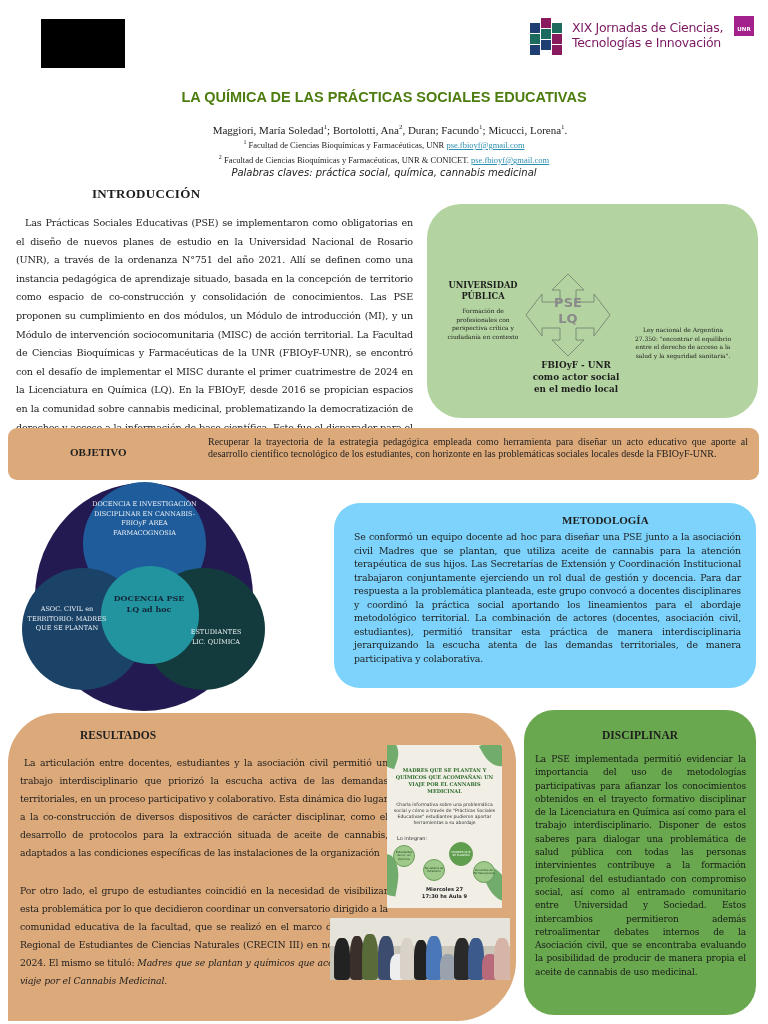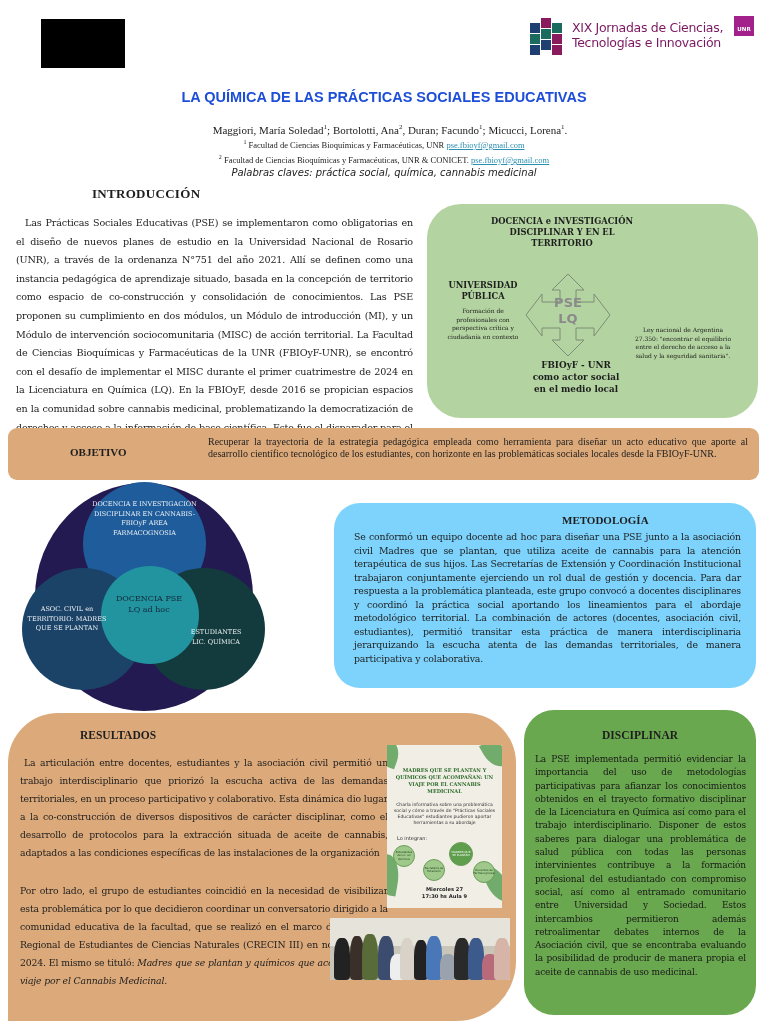--- a/index.html
+++ b/index.html
@@ -7,21 +7,21 @@
   body { position: relative; font-family: "DejaVu Serif", serif; color: #1e1e1e; }
 
   .redacted-logo { position: absolute; left: 41px; top: 19px; width: 84px; height: 49px; background: #000; }
 
   .brand { position: absolute; left: 530px; top: 16px; width: 230px; height: 40px; }
   .brand .mosaic { position: absolute; left: 0; top: 1px; width: 34px; height: 38px; }
   .brand .mosaic span { position: absolute; width: 10px; height: 10px; }
   .brand .title { position: absolute; left: 42px; top: 4px; font-family: "DejaVu Sans", sans-serif; font-size: 12.5px; line-height: 15px; color: #7a1760; white-space: nowrap; letter-spacing: -0.3px; }
   .brand .unr { position: absolute; left: 204px; top: 0px; width: 20px; height: 20px; background: #a3218a; color: #fff; font-family: "DejaVu Sans", sans-serif; font-size: 5.5px; font-weight: bold; text-align: center; line-height: 26px; }
 
-  .main-title { position: absolute; left: 0; width: 768px; top: 89px; text-align: center; font-family: "Liberation Sans", sans-serif; font-weight: bold; font-size: 14.5px; color: #1d4ed8; }
+  .main-title { position: absolute; left: 0; width: 768px; top: 89px; text-align: center; font-family: "Liberation Sans", sans-serif; font-weight: bold; font-size: 14.5px; color: #4d7c0f; }
 
   .authors { position: absolute; left: 0; width: 768px; top: 123px; text-align: center; font-family: "Liberation Serif", serif; font-size: 11px; color: #222; padding-left: 12px; }
   .authors sup { font-size: 7px; }
   .affil { position: absolute; left: 0; width: 768px; text-align: center; font-family: "Liberation Serif", serif; font-size: 8.5px; color: #222; }
   .affil sup { font-size: 6px; }
   .affil a { color: #2b8fb0; text-decoration: underline; }
   .affil1 { top: 139px; }
   .affil2 { top: 154px; }
   .keywords { position: absolute; left: 0; width: 768px; top: 167px; text-align: center; font-family: "DejaVu Sans", sans-serif; font-style: italic; font-size: 10px; color: #222; }
 
@@ -46,21 +46,21 @@
   .venn .circle { position: absolute; border-radius: 50%; }
   .venn .c-bg { left: 13px; top: 1px; width: 218px; height: 228px; background: #241a52; }
   .venn .c-top { left: 61px; top: 0px; width: 123px; height: 123px; background: #1f5c9b; }
   .venn .c-left { left: 0px; top: 86px; width: 122px; height: 122px; background: #1b4368; }
   .venn .c-right { left: 121px; top: 86px; width: 122px; height: 122px; background: #133b3e; }
   .venn .c-center { left: 79px; top: 84px; width: 98px; height: 98px; background: #21949f; }
   .venn .lbl { position: absolute; text-align: center; color: #eef2f5; font-size: 6.5px; line-height: 9.5px; }
   .venn .l-top { left: 70px; top: 18px; width: 105px; }
   .venn .l-left { left: 2px; top: 123px; width: 86px; }
   .venn .l-right { left: 162px; top: 146px; width: 64px; }
-  .venn .l-center { left: 88px; top: 111px; width: 78px; color: #14283a; font-weight: normal; font-size: 8px; line-height: 11px; }
+  .venn .l-center { left: 88px; top: 111px; width: 78px; color: #14283a; font-weight: bold; font-size: 8px; line-height: 11px; }
 
   .method { position: absolute; left: 334px; top: 503px; width: 422px; height: 185px; background: #7dd3fc; border-radius: 26px; }
   .method .heading { position: absolute; left: 228px; top: 11px; font-weight: bold; font-size: 11px; font-family: "Liberation Serif", serif; }
   .method .text { position: absolute; left: 20px; top: 27px; width: 387px; font-size: 9.4px; line-height: 13.5px; text-align: justify; letter-spacing: -0.15px; }
 
   .results { position: absolute; left: 8px; top: 713px; width: 508px; height: 308px; background: #dca97a; border-radius: 50px 50px 60px 0; }
   .results .heading { position: absolute; left: 72px; top: 16px; font-weight: bold; font-size: 11.5px; font-family: "Liberation Serif", serif; }
   .results .p1 { position: absolute; left: 12px; top: 41px; width: 368px; font-size: 9.3px; line-height: 18px; text-align: justify; text-indent: 4px; letter-spacing: -0.15px; }
   .results .p2 { position: absolute; left: 12px; top: 169px; width: 368px; font-size: 9.3px; line-height: 18px; text-align: justify; letter-spacing: -0.15px; }
   .results .p2 i { font-style: italic; }
@@ -118,21 +118,20 @@
 <div class="affil affil2">
   <sup>2</sup>
   <span>Facultad de Ciencias Bioquímicas y Farmacéuticas, UNR &amp; CONICET. </span><a>pse.fbioyf@gmail.com</a>
 </div>
 <div class="keywords">Palabras claves: práctica social, química, cannabis medicinal</div>
 
 <h2 class="intro-heading">INTRODUCCIÓN</h2>
 <p class="intro-text">Las Prácticas Sociales Educativas (PSE) se implementaron como obligatorias en el diseño de nuevos planes de estudio en la Universidad Nacional de Rosario (UNR), a través de la ordenanza N°751 del año 2021. Allí se definen como una instancia pedagógica de aprendizaje situado, basada en la concepción de territorio como espacio de co-construcción y consolidación de conocimientos. Las PSE proponen su cumplimiento en dos módulos, un Módulo de introducción (MI), y un Módulo de intervención sociocomunitaria (MISC) de acción territorial. La Facultad de Ciencias Bioquímicas y Farmacéuticas de la UNR (FBIOyF-UNR), se encontró con el desafío de implementar el MISC durante el primer cuatrimestre de 2024 en la Licenciatura en Química (LQ). En la FBIOyF, desde 2016 se propician espacios en la comunidad sobre cannabis medicinal, problematizando la democratización de derechos y acceso a la información de base científica. Este fue el disparador para el diseño de la primera PSE.</p>
 
 <div class="diagram-box">
-  <div class="d-top">DOCENCIA e INVESTIGACIÓN DISCIPLINAR Y EN EL TERRITORIO</div>
   <div class="d-left-h">UNIVERSIDAD PÚBLICA</div>
   <div class="d-left-p">Formación de profesionales con perspectiva crítica y ciudadanía en contexto</div>
   <div class="d-right-p">Ley nacional de Argentina 27.350: "encontrar el equilibrio entre el derecho de acceso a la salud y la seguridad sanitaria".</div>
   <svg class="arrows" viewBox="0 0 88 86">
     <path d="M44 2 L60 18 L52 18 L52 30 L70 30 L70 22 L86 43 L70 64 L70 56 L52 56 L52 68 L60 68 L44 84 L28 68 L36 68 L36 56 L18 56 L18 64 L2 43 L18 22 L18 30 L36 30 L36 18 L28 18 Z" fill="none" stroke="#7d8c78" stroke-width="1"></path>
   </svg>
   <div class="pse">
     <div>PSE</div>
     <div>LQ</div>
   </div>

